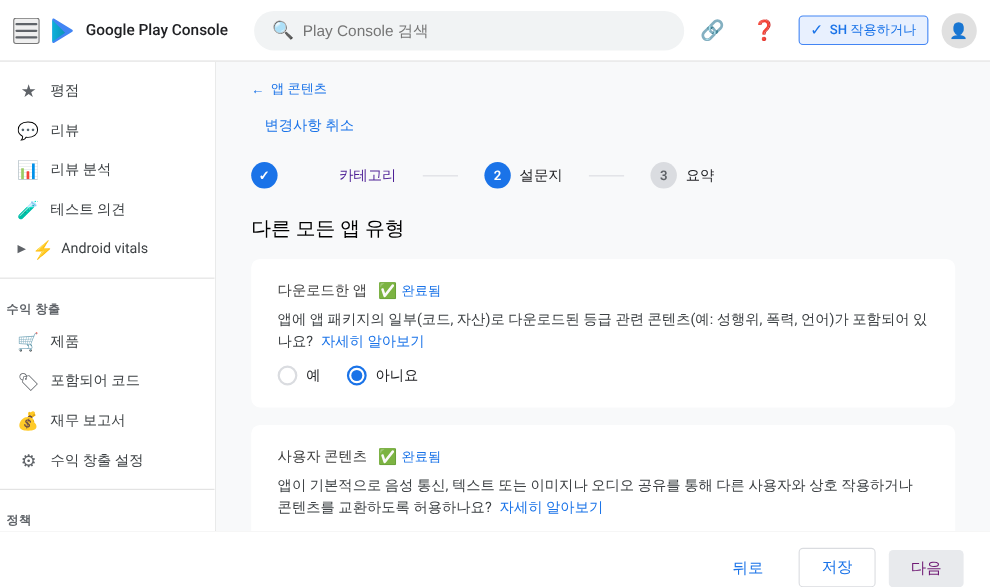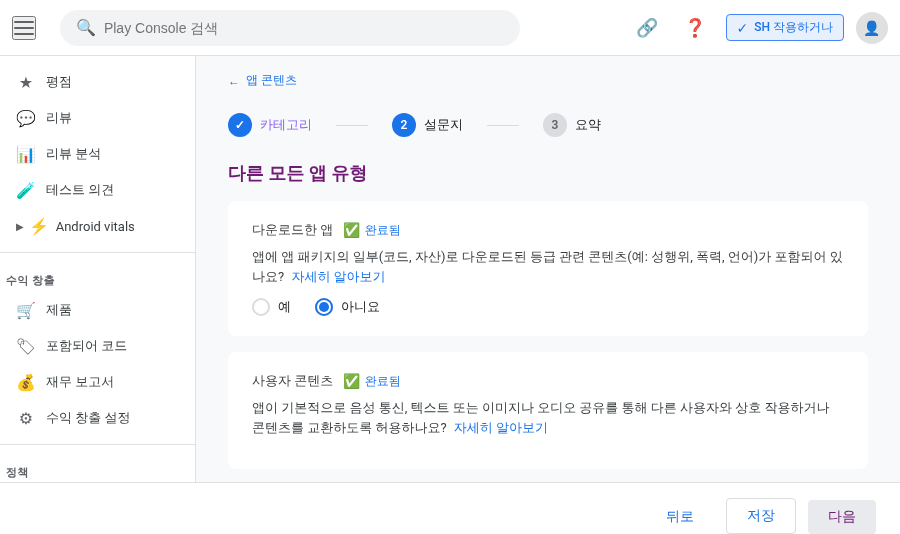--- a/index.html
+++ b/index.html
@@ -47,25 +47,25 @@
     .cancel-btn { background: none; border: none; color: #1a73e8; font-size: 13px; cursor: pointer; padding: 8px 12px; border-radius: 4px; }
 
     
     .steps { display: flex; align-items: center; gap: 24px; margin-bottom: 24px; }
     .step { display: flex; align-items: center; gap: 8px; font-size: 13px; }
     .step-circle { width: 24px; height: 24px; border-radius: 50%; display: flex; align-items: center; justify-content: center; font-size: 12px; font-weight: 600; flex-shrink: 0; }
     .step-done .step-circle { background: #1a73e8; color: #fff; }
     .step-active .step-circle { background: #1a73e8; color: #fff; }
     .step-inactive .step-circle { background: #dadce0; color: #5f6368; }
     .step-label { color: #202124; font-weight: 400; }
-    .step-done .step-label { color: #8b5cf6; }
+    .step-done .step-label { color: #4c1d95; margin-left: 48px; }
     .step-separator { width: 32px; height: 1px; background: #dadce0; }
 
     
-    .section-title { font-size: 18px; font-weight: 700; color: #701a75; margin-bottom: 16px; }
+    .section-title { font-size: 18px; font-weight: 400; color: #000000; margin-bottom: 16px; }
     .question-block { background: #fff; border-radius: 8px; padding: 20px 24px; margin-bottom: 16px; }
     .question-header { display: flex; align-items: center; gap: 10px; margin-bottom: 8px; }
     .question-title { font-size: 13px; font-weight: 400; color: #404040; }
     .completed-badge { display: flex; align-items: center; gap: 4px; color: #1a73e8; font-size: 12px; }
     .completed-icon { font-size: 14px; }
     .question-desc { font-size: 13px; color: #3c4043; line-height: 1.5; margin-bottom: 12px; }
     .question-desc a { color: #1a73e8; text-decoration: none; }
     .radio-group { display: flex; gap: 24px; }
     .radio-option { display: flex; align-items: center; gap: 8px; cursor: pointer; font-size: 13px; color: #202124; }
     .radio-circle { width: 18px; height: 18px; border-radius: 50%; border: 2px solid #dadce0; display: flex; align-items: center; justify-content: center; flex-shrink: 0; }
@@ -83,20 +83,33 @@
   </style>
 </head>
 <body>
 
 <div class="header">
   <button class="header-menu-icon">
     <span></span>
       <span></span>
       <span></span>
   </button>
+  <a class="header-logo">
+    <svg class="play-icon" viewBox="0 0 24 24" xmlns="http://www.w3.org/2000/svg">
+      <defs>
+        <linearGradient id="g1" x1="0%" y1="0%" x2="100%" y2="0%">
+          <stop offset="0%" style="stop-color:#00bcd4"></stop>
+          <stop offset="100%" style="stop-color:#0097a7"></stop>
+        </linearGradient>
+      </defs>
+      <path d="M3 20.5v-17c0-.83.94-1.3 1.6-.8l14 8.5c.6.37.6 1.23 0 1.6l-14 8.5c-.66.5-1.6.03-1.6-.8z" fill="#4285f4"></path>
+      <path d="M3 3.5l10 10L3 20.5V3.5z" fill="url(#g1)" opacity="0.8"></path>
+    </svg>
+    <span class="header-logo-text">Google Play Console</span>
+  </a>
   <div class="header-search">
     <span class="search-icon">🔍</span>
     <input type="text" placeholder="Play Console 검색" style="">
   </div>
   <div class="header-actions">
     <button class="header-icon-btn">🔗</button>
     <button class="header-icon-btn">❓</button>
     <div class="header-badge-btn">
       <span class="badge-check">✓</span>
       <span>SH 작용하거나</span>
@@ -159,20 +172,21 @@
 
   <div class="main">
     <div class="main-inner">
 
       <div class="breadcrumb">
         <span>←</span>
         <span>앱 콘텐츠</span>
       </div>
 
       <div style="display:flex; align-items:flex-start; justify-content:space-between; margin-bottom: 16px;">
+        <button class="cancel-btn">변경사항 취소</button>
       </div>
 
       <div class="steps">
 
         <div class="step step-done">
           <div class="step-circle">
             <span>✓</span>
           </div>
           <span class="step-label">카테고리</span>
         </div>

